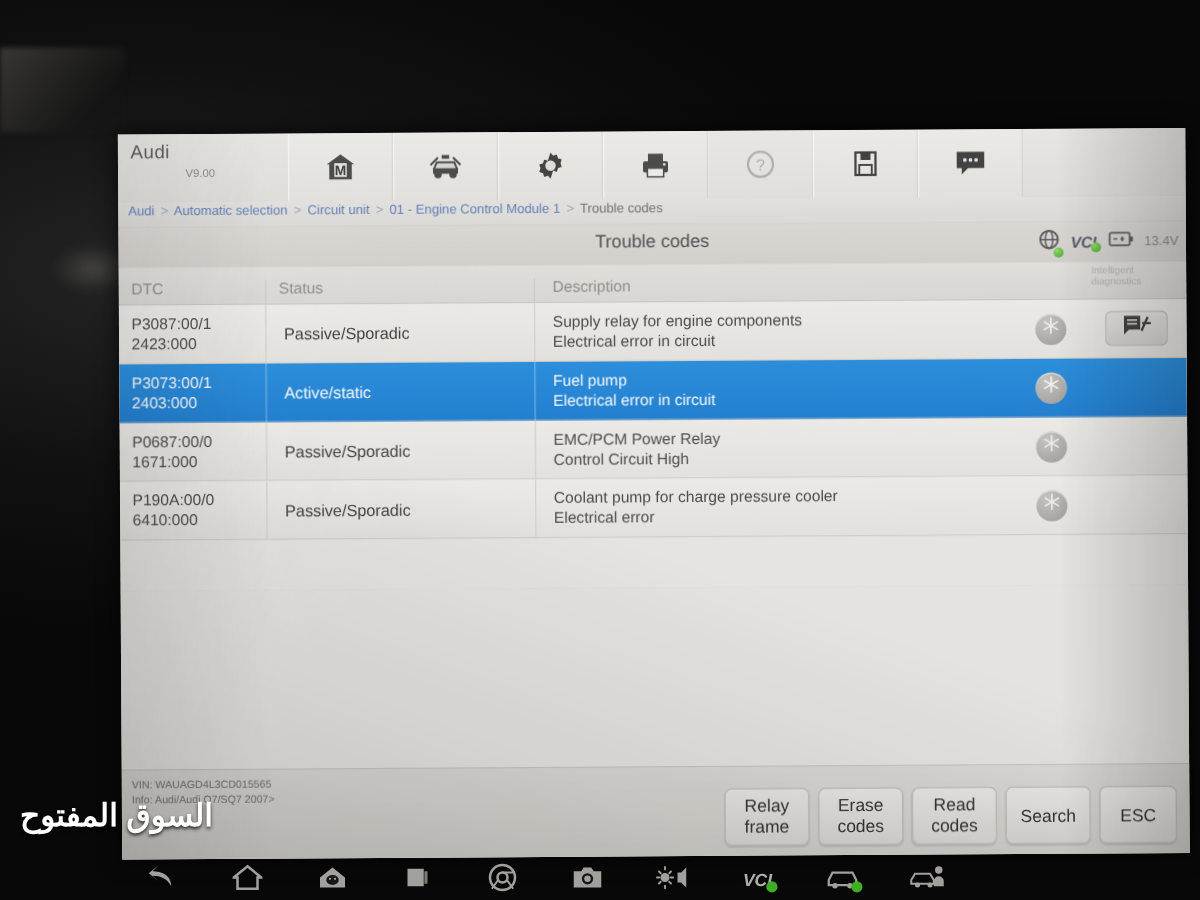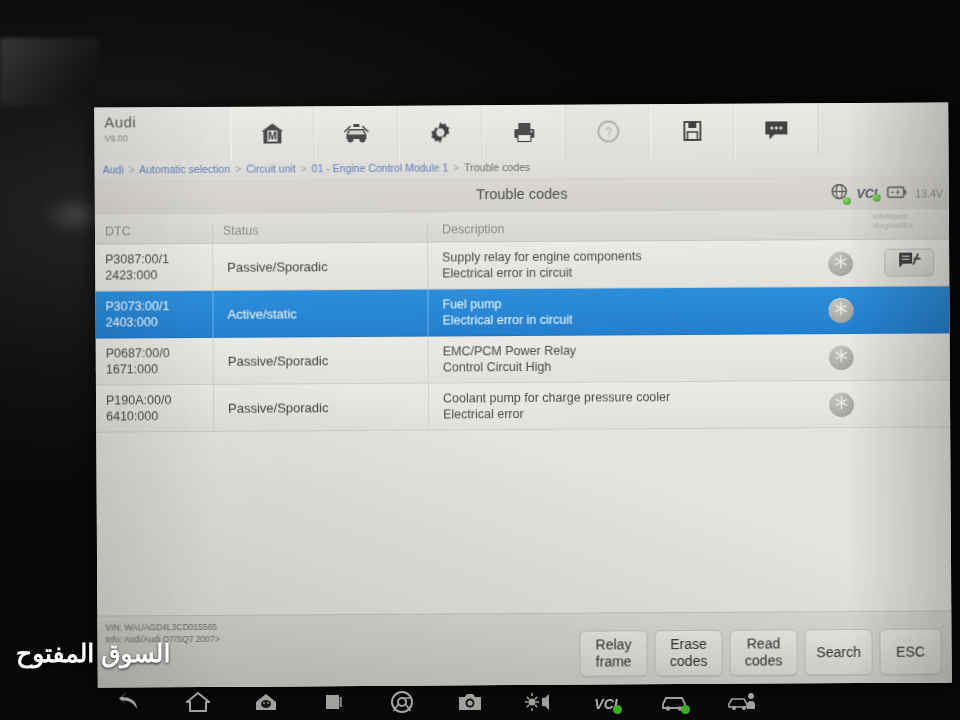--- a/index.html
+++ b/index.html
@@ -47,21 +47,21 @@
   #screen .blurwrap { position: absolute; inset: 0; filter: blur(.45px) saturate(.9) contrast(.96); }
 
   
   .topbar {
     position: relative; height: 54px;
     background: linear-gradient(180deg, #eceae6 0%, #e3e1dc 100%);
     display: flex; align-items: stretch;
   }
   .brand { width: 136px; padding: 6px 0 0 10px; }
   .brand .name { font-size: 15px; color: #5b5b5b; letter-spacing: .4px; line-height: 18px; }
-  .brand .ver  { font-size: 9px; color: #8b8b8b; line-height: 12px; margin-top: 1px; }
+  .brand .ver  { font-size: 9px; color: #8b8b8b; line-height: 12px; margin-top: 1px; margin-left: 44px; }
 
   .tools { display: flex; align-items: center; }
   .tool {
     width: 84px; height: 54px; display: flex; align-items: center; justify-content: center;
     border-left: 1px solid rgba(255,255,255,.75);
     border-right: 1px solid rgba(0,0,0,.07);
     background: linear-gradient(180deg, #efeeea, #e6e4df);
   }
   .tool svg { display: block; }
   .tool.dim { opacity: .34; }

